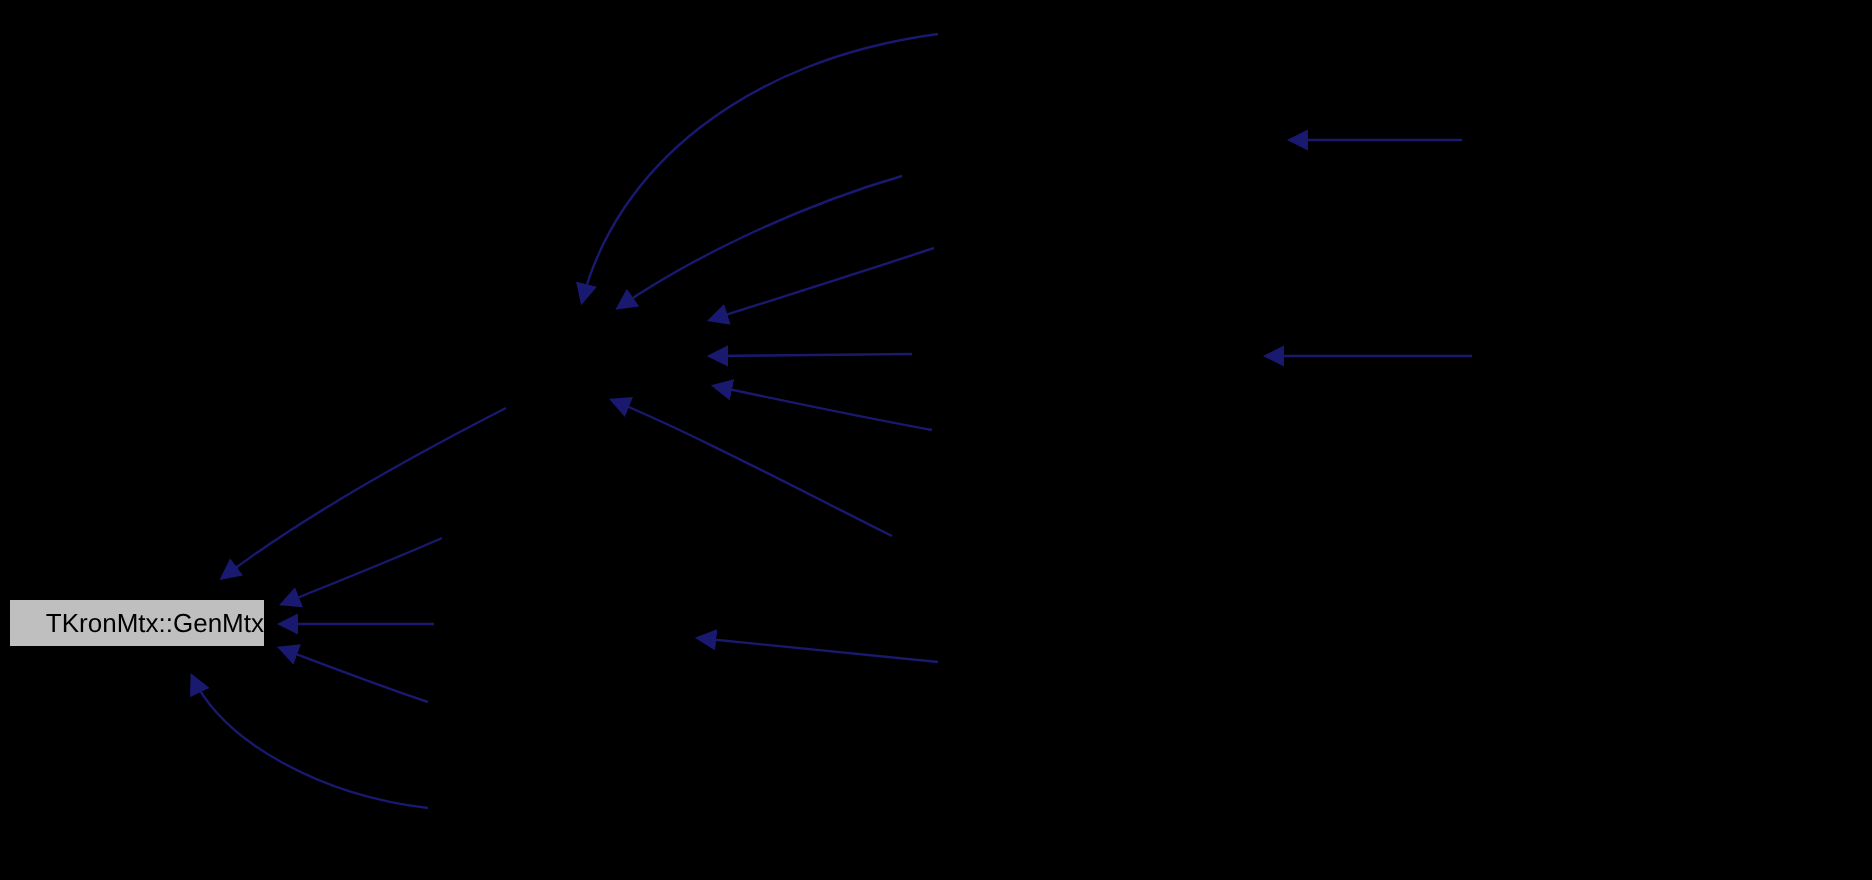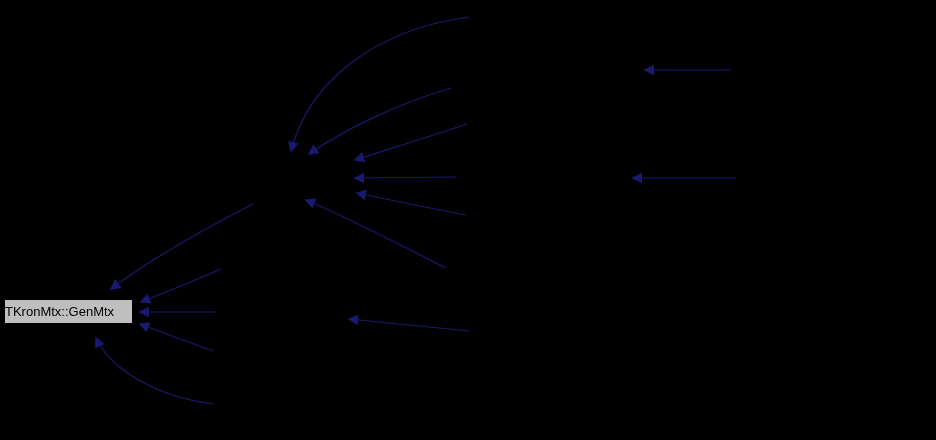--- a/index.html
+++ b/index.html
@@ -31,21 +31,21 @@
   .graph-node {
     position: absolute;
     left: 4px;
     top: 299px;
     width: 129px;
     height: 25px;
     background: var(--color-node_fill, #bfbfbf);
     border: 1px solid var(--color-node_border, #000);
     display: flex;
     align-items: center;
-    justify-content: flex-start;
+    justify-content: flex-end;
     box-sizing: border-box;
   }
   .graph-node span {
     font-size: 13px;
     color: var(--color-node_text, #000);
     white-space: nowrap;
   }
 </style>
 </head>
 <body>

